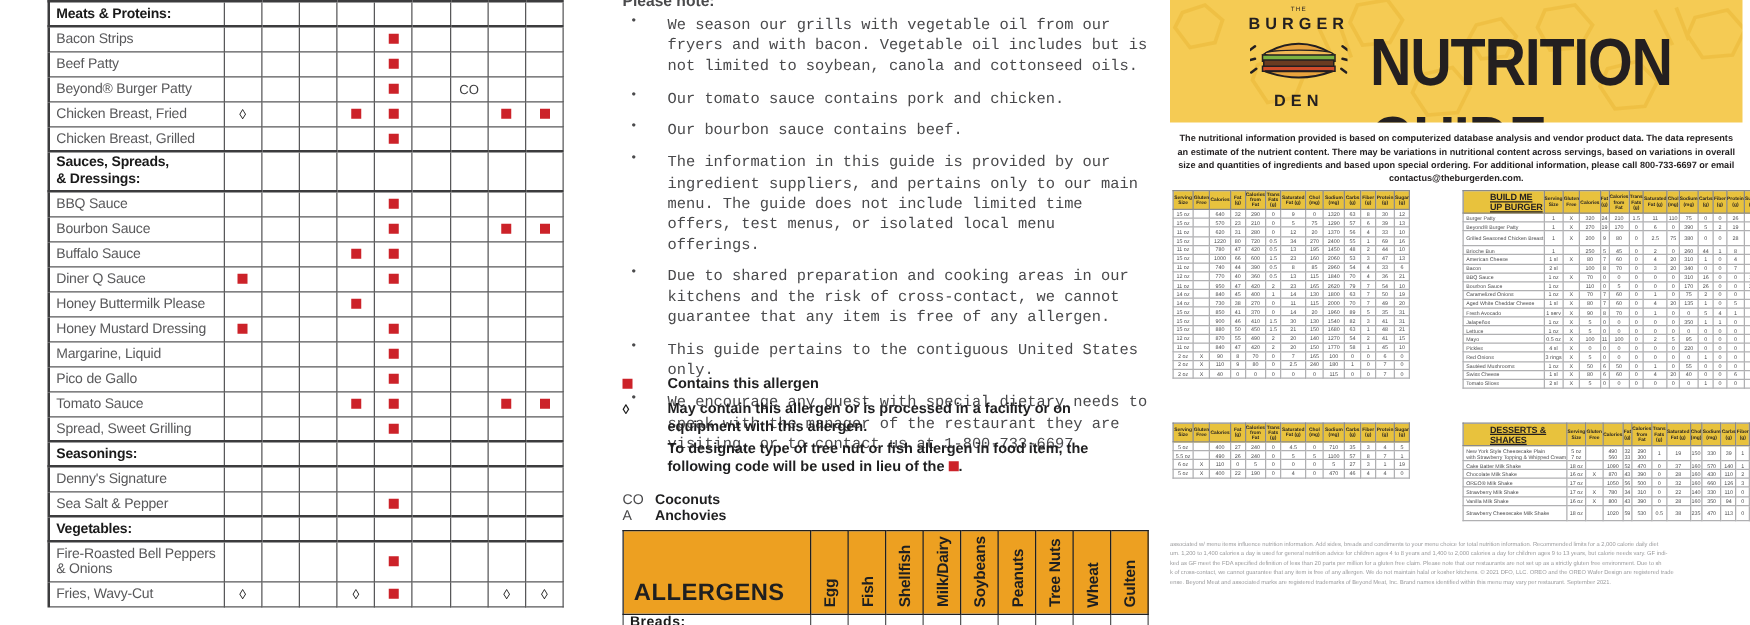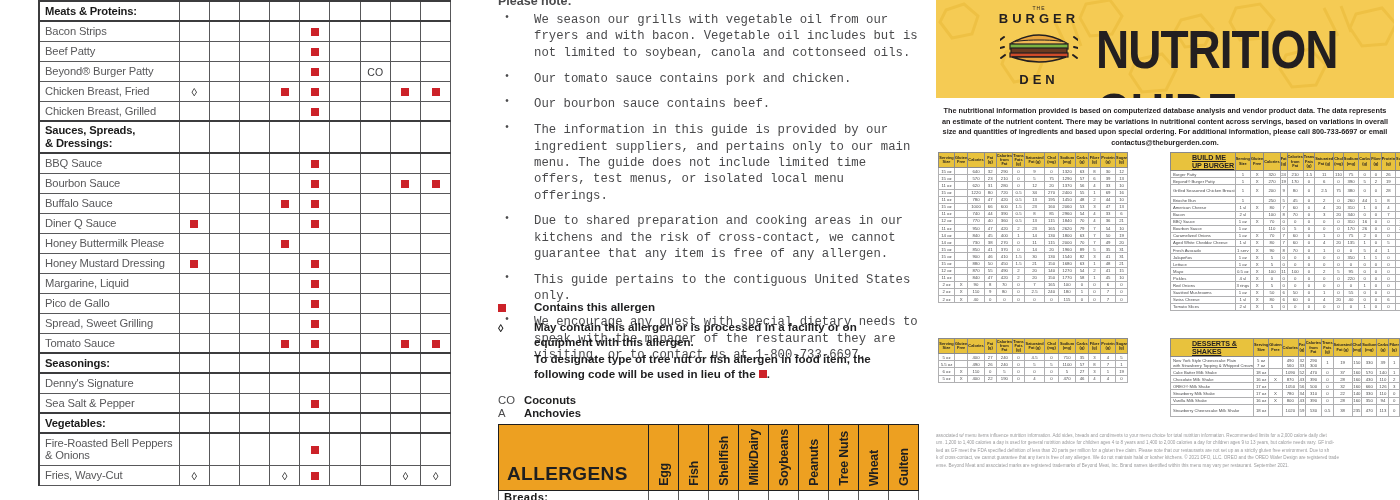--- a/index.html
+++ b/index.html
@@ -271,42 +271,42 @@
             <td class="mark"></td>
             <td class="mark"></td>
             <td class="mark"></td>
             <td class="mark"><span class="sq"></span></td>
             <td class="mark"></td>
             <td class="mark"></td>
             <td class="mark"></td>
             <td class="mark"></td>
           </tr>
           <tr>
+            <td class="namecell">Tomato Sauce</td>
+            <td class="mark"></td>
+            <td class="mark"></td>
+            <td class="mark"></td>
+            <td class="mark"><span class="sq"></span></td>
+            <td class="mark"><span class="sq"></span></td>
+            <td class="mark"></td>
+            <td class="mark"></td>
+            <td class="mark"><span class="sq"></span></td>
+            <td class="mark"><span class="sq"></span></td>
+          </tr>
+          <tr>
             <td class="namecell">Spread, Sweet Grilling</td>
             <td class="mark"></td>
             <td class="mark"></td>
             <td class="mark"></td>
             <td class="mark"></td>
             <td class="mark"><span class="sq"></span></td>
             <td class="mark"></td>
             <td class="mark"></td>
             <td class="mark"></td>
             <td class="mark"></td>
-          </tr>
-          <tr>
-            <td class="namecell">Tomato Sauce</td>
-            <td class="mark"></td>
-            <td class="mark"></td>
-            <td class="mark"></td>
-            <td class="mark"><span class="sq"></span></td>
-            <td class="mark"><span class="sq"></span></td>
-            <td class="mark"></td>
-            <td class="mark"></td>
-            <td class="mark"><span class="sq"></span></td>
-            <td class="mark"><span class="sq"></span></td>
           </tr>
           <tr class="grp">
             <td class="namecell grp">Seasonings:</td>
             <td class="mark"></td>
             <td class="mark"></td>
             <td class="mark"></td>
             <td class="mark"></td>
             <td class="mark"></td>
             <td class="mark"></td>
             <td class="mark"></td>

